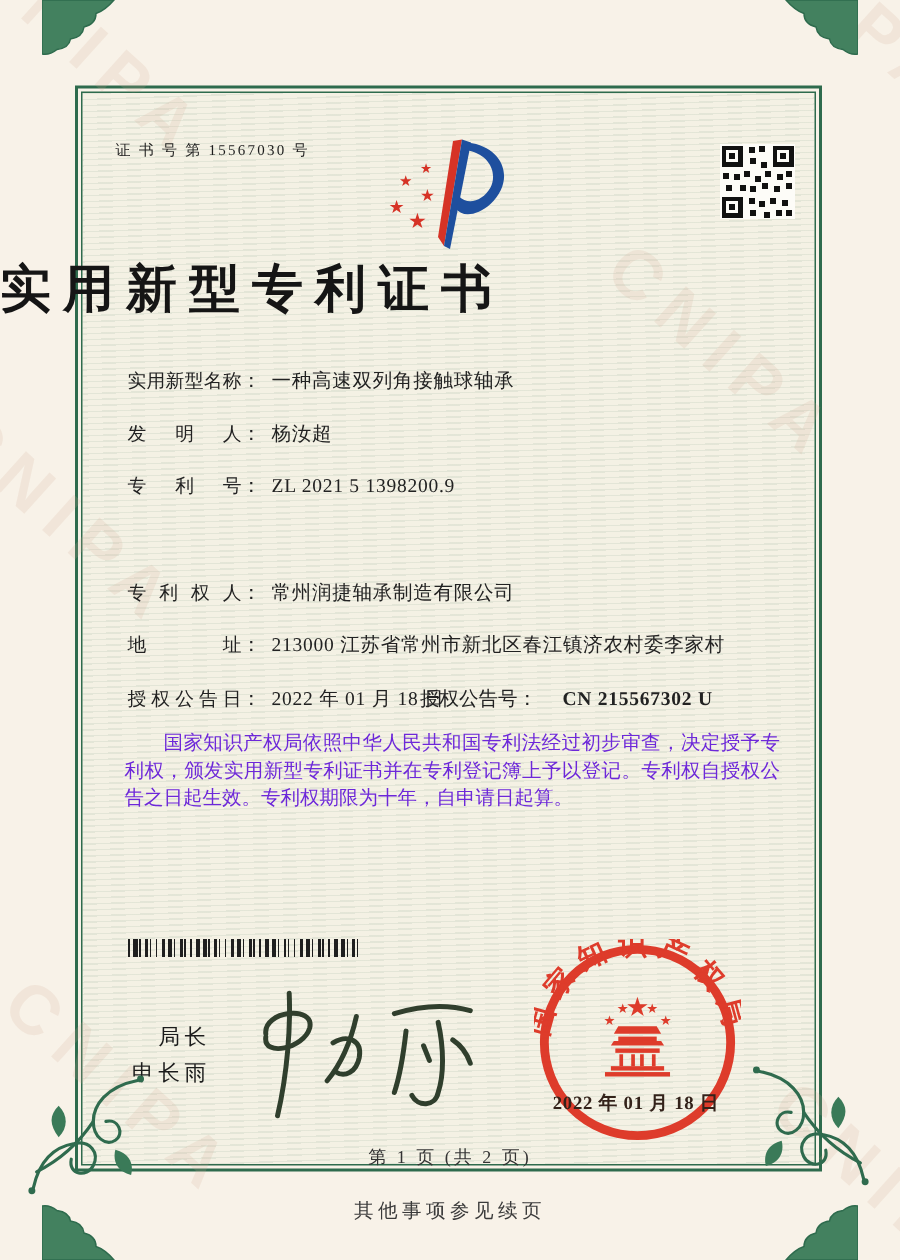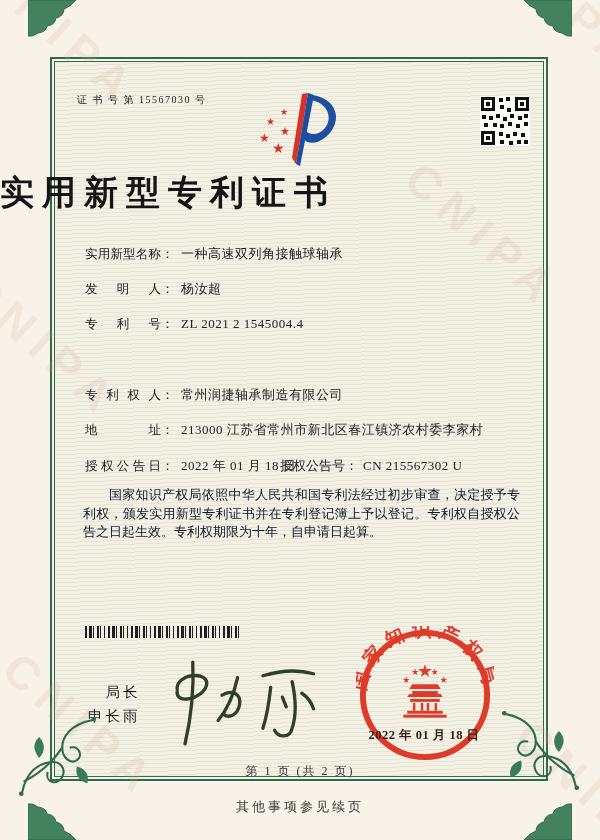--- a/index.html
+++ b/index.html
@@ -64,25 +64,25 @@
   }
   
   .frow{position:absolute;left:85px;height:18px;white-space:nowrap;font-size:13px;color:#222;}
   .frow .lab{display:inline-block;width:76px;font-size:12.5px;text-align:justify;text-align-last:justify;vertical-align:bottom;}
   .frow .col{margin:0 1px 0 0;}
   .frow .val{margin-left:6px;letter-spacing:0.5px;}
   .r0{top:245px;}.r1{top:280px;}.r2{top:315px;}.r3{top:351px;}
   .r4{top:386px;}.r5{top:421px;}.r6{top:457px;}
   .frow2{position:absolute;left:280px;top:457px;white-space:nowrap;font-size:13px;color:#222;}
   .frow2 .col{margin:0 1px 0 0;}
-  .frow2 .val{margin-left:4px;letter-spacing:0.5px;}
+  .frow2 .val{margin-left:16px;letter-spacing:0.5px;font-weight:bold;}
   
   .paras{
     position:absolute;left:83px;top:486px;width:437px;
-    font-size:13px;line-height:18.5px;color:#0f172a;text-align:justify;
+    font-size:13px;line-height:18.5px;color:#6d28d9;text-align:justify;
   }
   .paras p{margin:0;text-indent:2em;}
   
   .barcode{
     position:absolute;left:85px;top:626px;width:156px;height:12px;
     background:repeating-linear-gradient(90deg,
       #1f1f1f 0 2px, transparent 2px 4px,
       #1f1f1f 4px 7px, transparent 7px 8px,
       #1f1f1f 8px 9px, transparent 9px 12px,
       #1f1f1f 12px 14px, transparent 14px 15px,
@@ -215,21 +215,21 @@
 
   <div class="title">实用新型专利证书</div>
 
   <div class="frow r1">
     <span class="lab">发明人</span><span class="col">：</span><span class="val">杨汝超</span>
   </div>
   <div class="frow r0">
     <span class="lab">实用新型名称</span><span class="col">：</span><span class="val">一种高速双列角接触球轴承</span>
   </div>
   <div class="frow r2">
-    <span class="lab">专利号</span><span class="col">：</span><span class="val">ZL 2021 2 1545004.4</span>
+    <span class="lab">专利号</span><span class="col">：</span><span class="val">ZL 2021 5 1398200.9</span>
   </div>
   <div class="frow r4">
     <span class="lab">专利权人</span><span class="col">：</span><span class="val">常州润捷轴承制造有限公司</span>
   </div>
   <div class="frow r5">
     <span class="lab">地址</span><span class="col">：</span><span class="val">213000 江苏省常州市新北区春江镇济农村委李家村</span>
   </div>
   <div class="frow r6">
     <span class="lab">授权公告日</span><span class="col">：</span><span class="val">2022 年 01 月 18 日</span>
   </div>

